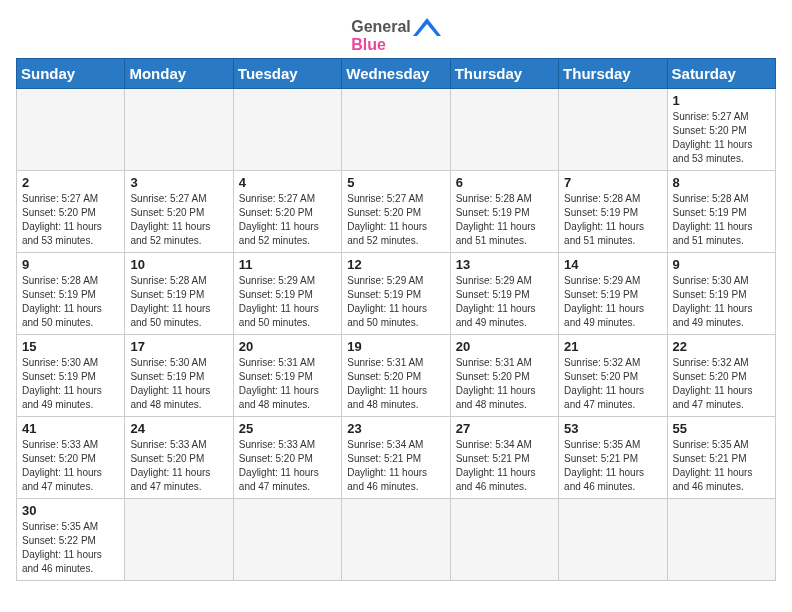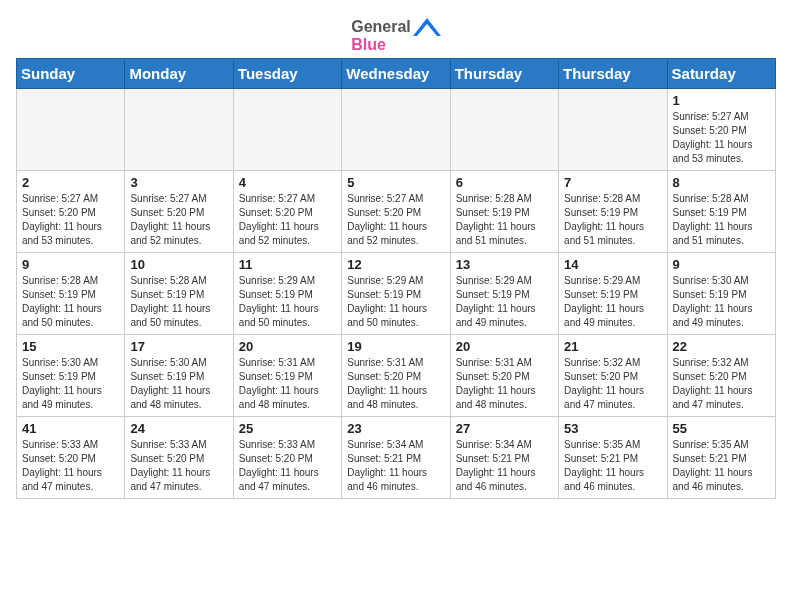--- a/index.html
+++ b/index.html
@@ -320,14 +320,29 @@
 and 46 minutes.</div>
         </td>
         <td class="has-data">
           <span class="day-number">55</span>
           <div class="cell-info" style="white-space: pre-line;">Sunrise: 5:35 AM
 Sunset: 5:21 PM
 Daylight: 11 hours
 and 46 minutes.</div>
         </td>
       </tr>
+      <tr>
+        <td class="has-data">
+          <span class="day-number">30</span>
+          <div class="cell-info" style="white-space: pre-line;">Sunrise: 5:35 AM
+Sunset: 5:22 PM
+Daylight: 11 hours
+and 46 minutes.</div>
+        </td>
+        <td class="empty">&nbsp;</td>
+        <td class="empty">&nbsp;</td>
+        <td class="empty">&nbsp;</td>
+        <td class="empty">&nbsp;</td>
+        <td class="empty">&nbsp;</td>
+        <td class="empty">&nbsp;</td>
+      </tr>
     </tbody>
 </table>
 
 </body></html>

